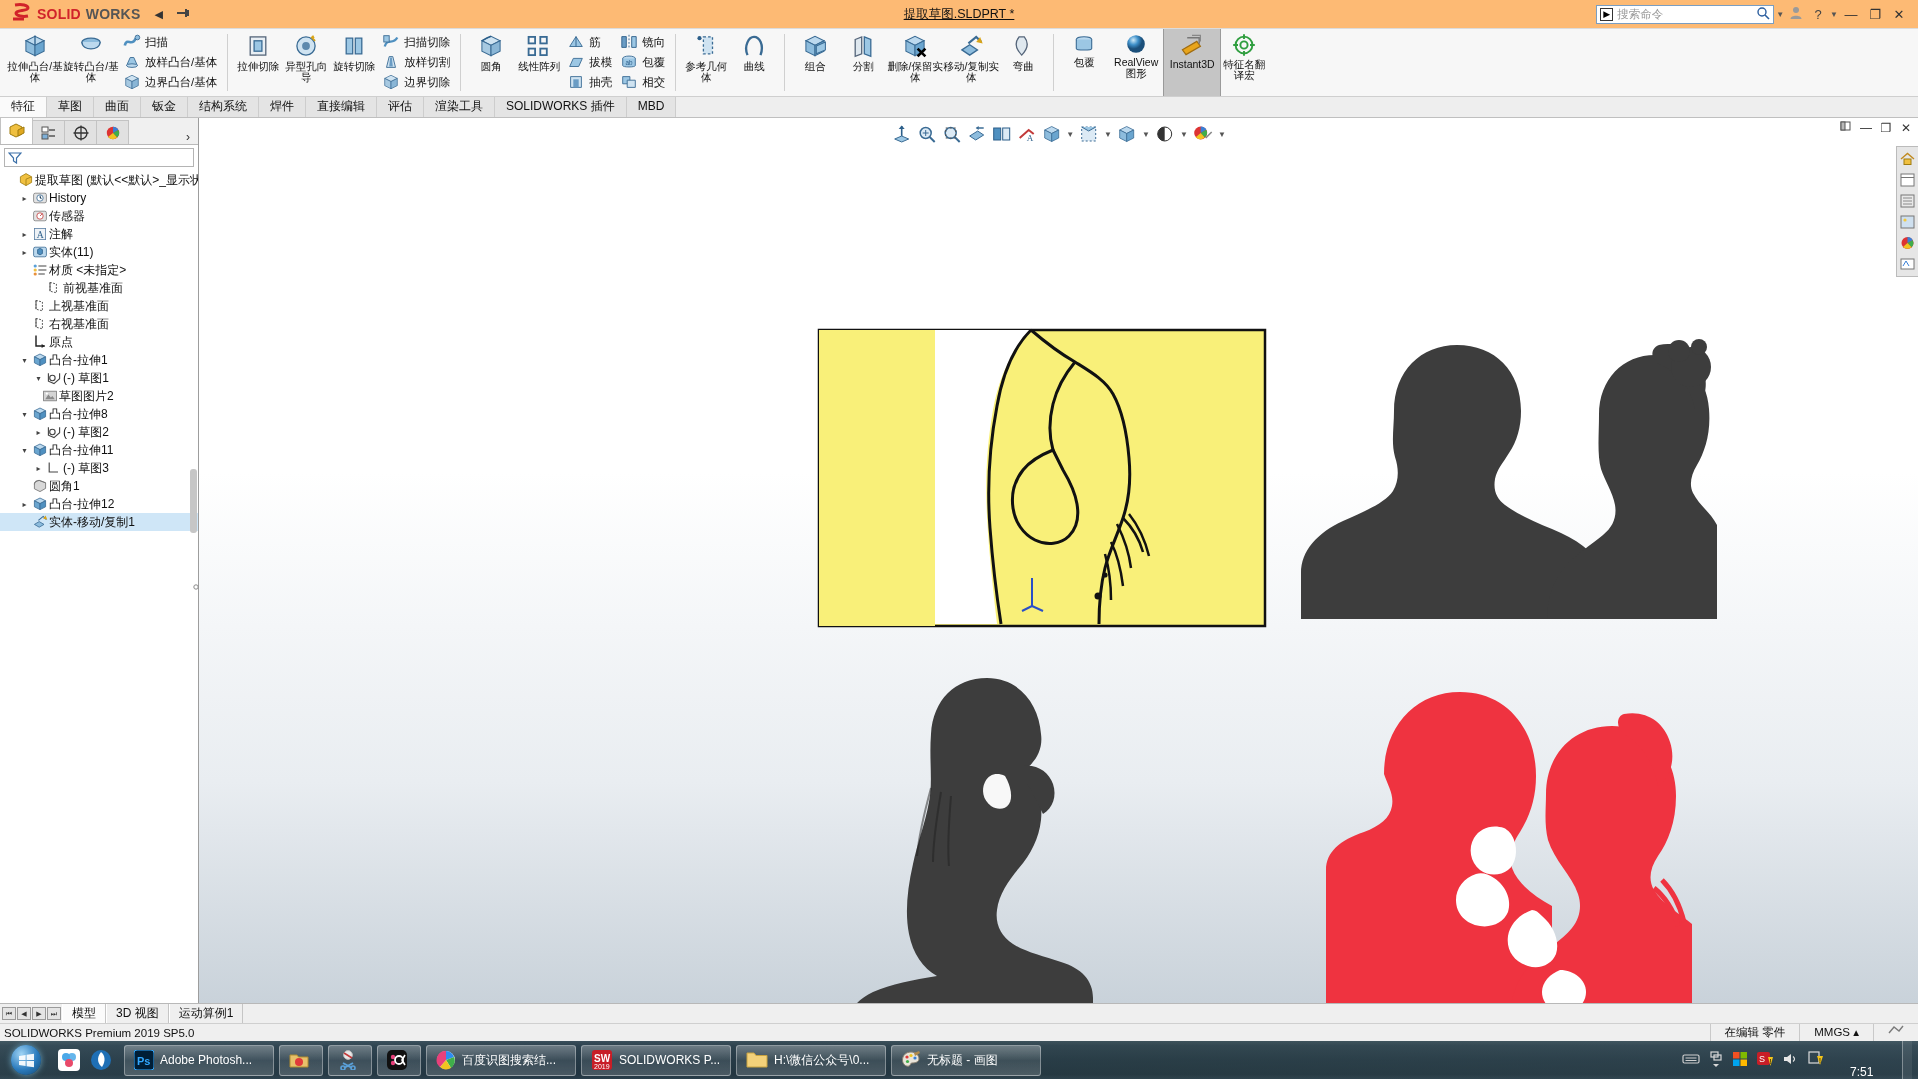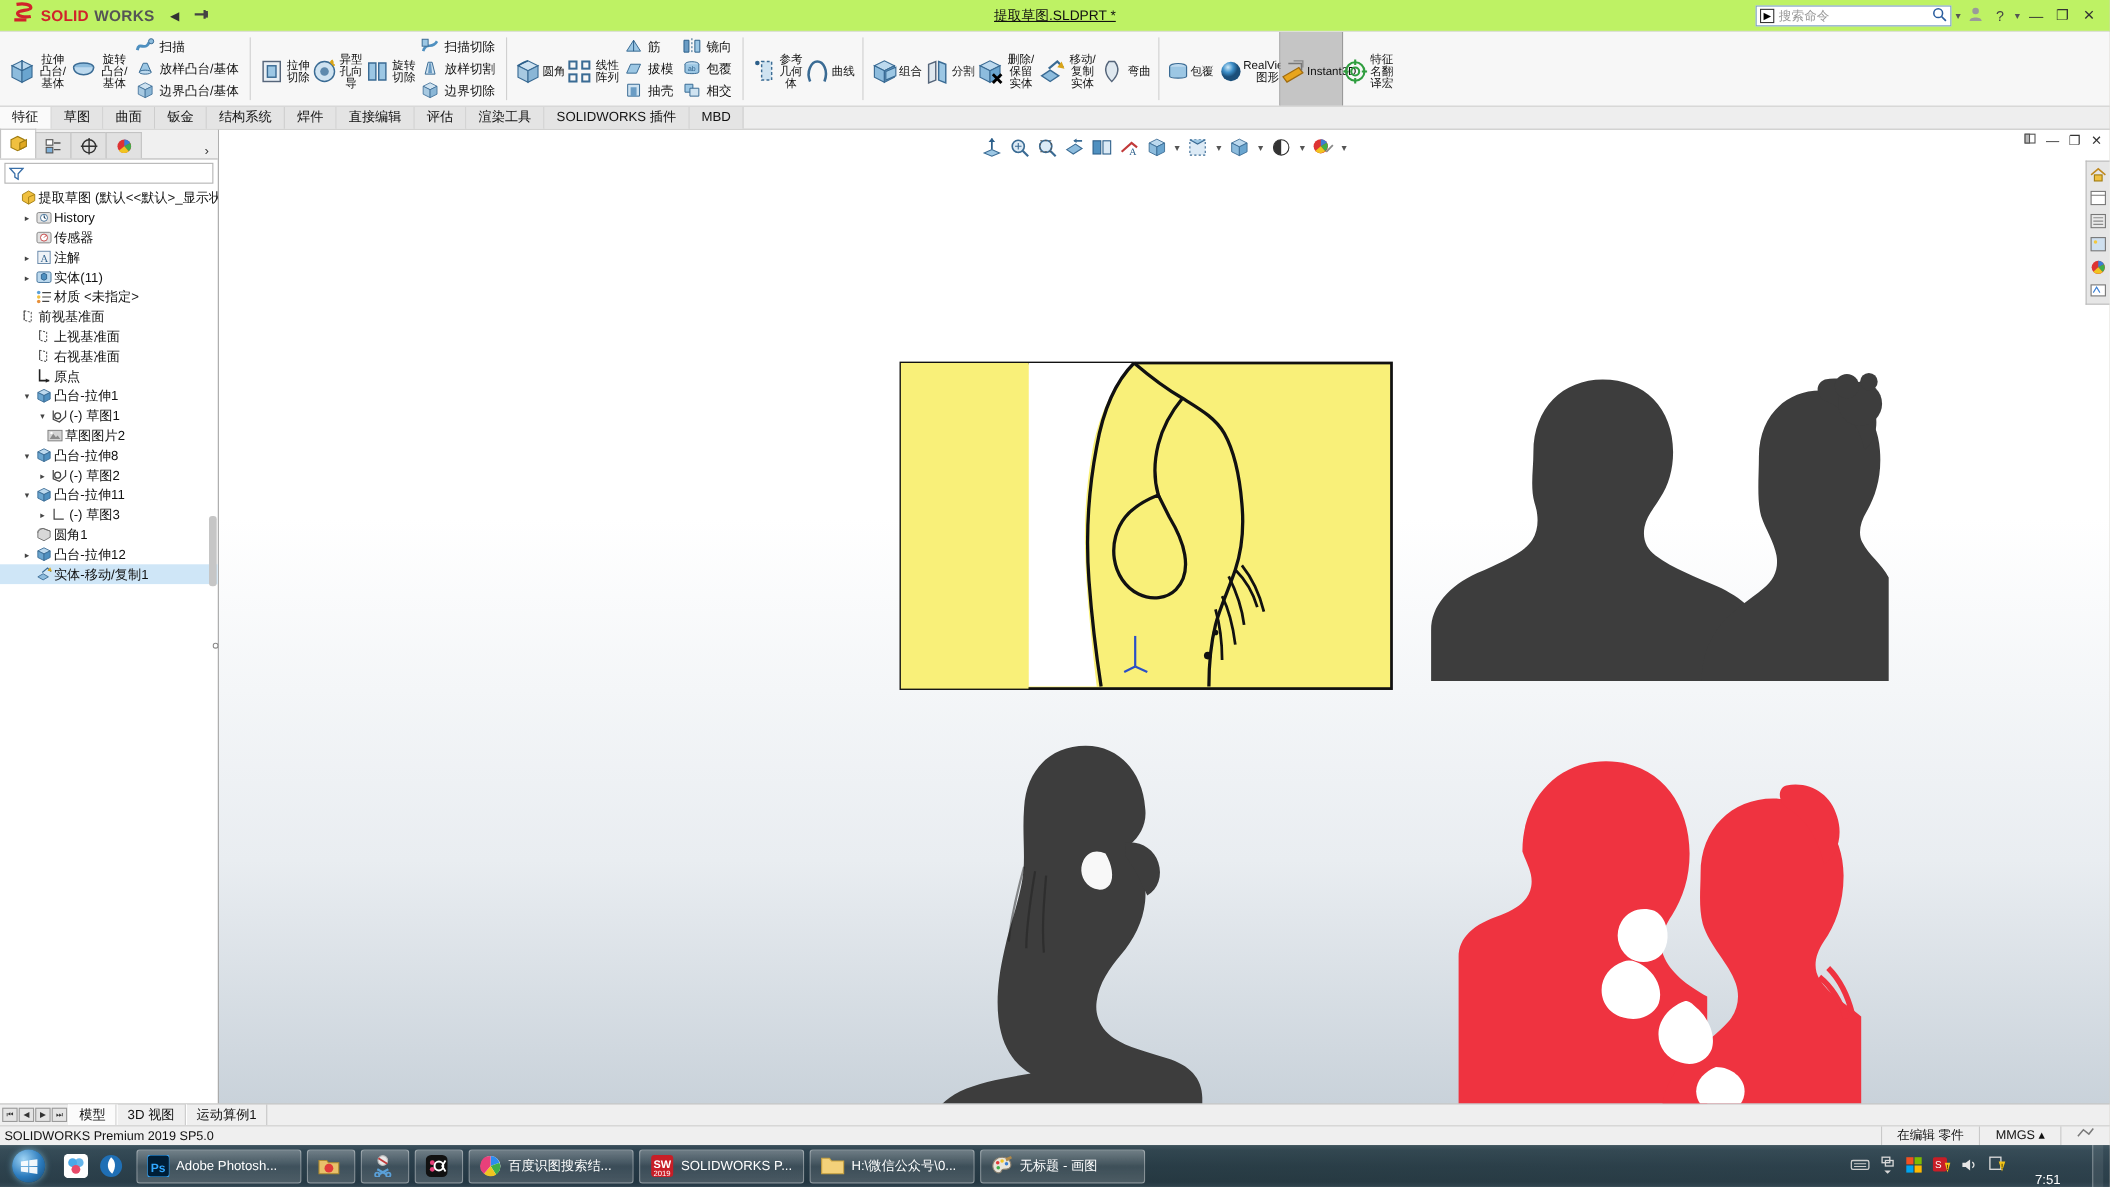--- a/index.html
+++ b/index.html
@@ -8,21 +8,21 @@
     font-family: "Liberation Sans", "DejaVu Sans", sans-serif;
     font-size: 12px;
     color: #000;
     background: #d4d0c8;
     -webkit-font-smoothing: antialiased;
   }
   .app { position: relative; width: 1918px; height: 1079px; display: flex; flex-direction: column; }
 
   
   .titlebar {
-    height: 29px; background: #bef264; border-bottom: 1px solid #dcdcdc;
+    height: 29px; background: #fdba74; border-bottom: 1px solid #dcdcdc;
     display: flex; align-items: center; position: relative; flex: 0 0 29px;
   }
   .sw-logo { display: flex; align-items: center; padding-left: 10px; gap: 5px; }
   .sw-logo .ds { color: #d1232a; font-weight: bold; font-size: 19px; font-style: italic; letter-spacing: -1px;}
   .sw-logo .solid { color: #d1232a; font-weight: bold; font-size: 14px; letter-spacing: .2px;}
   .sw-logo .works { color: #555; font-weight: bold; font-size: 14px; letter-spacing: .2px;}
   .menu-arrow { margin-left: 14px; font-size: 11px; color: #333; }
   .menubar { display: flex; align-items: center; gap: 0px; margin-left: 10px; }
   .menubar .mi { padding: 4px 9px; font-size: 12.5px; color: #111; cursor: default; white-space: nowrap;}
   .pin-icon { margin-left: 12px; font-size: 13px; color: #444; }
@@ -43,21 +43,21 @@
   .winbtn { width: 22px; text-align: center; font-size: 13px; color: #333; }
 
   
   .ribbon {
     flex: 0 0 68px; height: 68px; background: #f7f7f7; border-bottom: 1px solid #cfcfcf;
     display: flex; align-items: stretch; padding-left: 4px; overflow: hidden; position: relative;
   }
   .rgroup { display: flex; align-items: stretch; padding: 0 3px; }
   .rsep { width: 1px; background: #d0d0d0; margin: 5px 3px; }
   .bigbtn {
-    width: 48px; display: flex; flex-direction: row; align-items: center;
+    width: 48px; display: flex; flex-direction: column; align-items: center;
     justify-content: flex-start; padding-top: 4px; cursor: default; text-align: center;
   }
   .bigbtn .lbl { font-size: 10.5px; line-height: 11px; color: #111; margin-top: 2px; }
   .bigbtn.wide { width: 56px; }
   .stackcol { display: flex; flex-direction: column; justify-content: flex-start; padding-top: 3px; }
   .smallbtn { display: flex; align-items: center; gap: 4px; padding: 1px 4px; height: 20px; cursor: default;}
   .smallbtn .lbl { font-size: 11.5px; color: #111; white-space: nowrap; }
   .ico { display:inline-block; position: relative; }
   .ico svg { display: block; }
   .active-btn { background: #c5c5c5; outline: 1px solid #9a9a9a; }
@@ -621,21 +621,21 @@
             <span class="ti">
               <svg width="16" height="16" viewBox="0 0 20 20">
                 <circle cx="4" cy="5" r="2" fill="#5aa0d8"></circle>
                 <circle cx="4" cy="10" r="2" fill="#f0c040"></circle>
                 <circle cx="4" cy="15" r="2" fill="#e8903a"></circle>
                 <path d="M8 5 L18 5 M8 10 L18 10 M8 15 L16 15" stroke="#444" stroke-width="1.4"></path>
               </svg>
             </span>
             <span class="tl">材质 &lt;未指定&gt;</span>
           </div>
-          <div class="tnode" style="padding-left: 4px; align-items: center;">
+          <div class="tnode" style="padding-left: 32px; align-items: center;">
             <span class="exp"></span>
             <span class="ti">
               <svg width="16" height="16" viewBox="0 0 20 20">
                 <path d="M5 3 L13 5 L13 16 L5 14Z" fill="none" stroke="#555" stroke-width="1.2" stroke-dasharray="2.4 1.6"></path>
                 <path d="M5 3 L5 14" stroke="#555" stroke-width="1.2"></path>
               </svg>
             </span>
             <span class="tl">前视基准面</span>
           </div>
           <div class="tnode" style="padding-left: 18px;">

